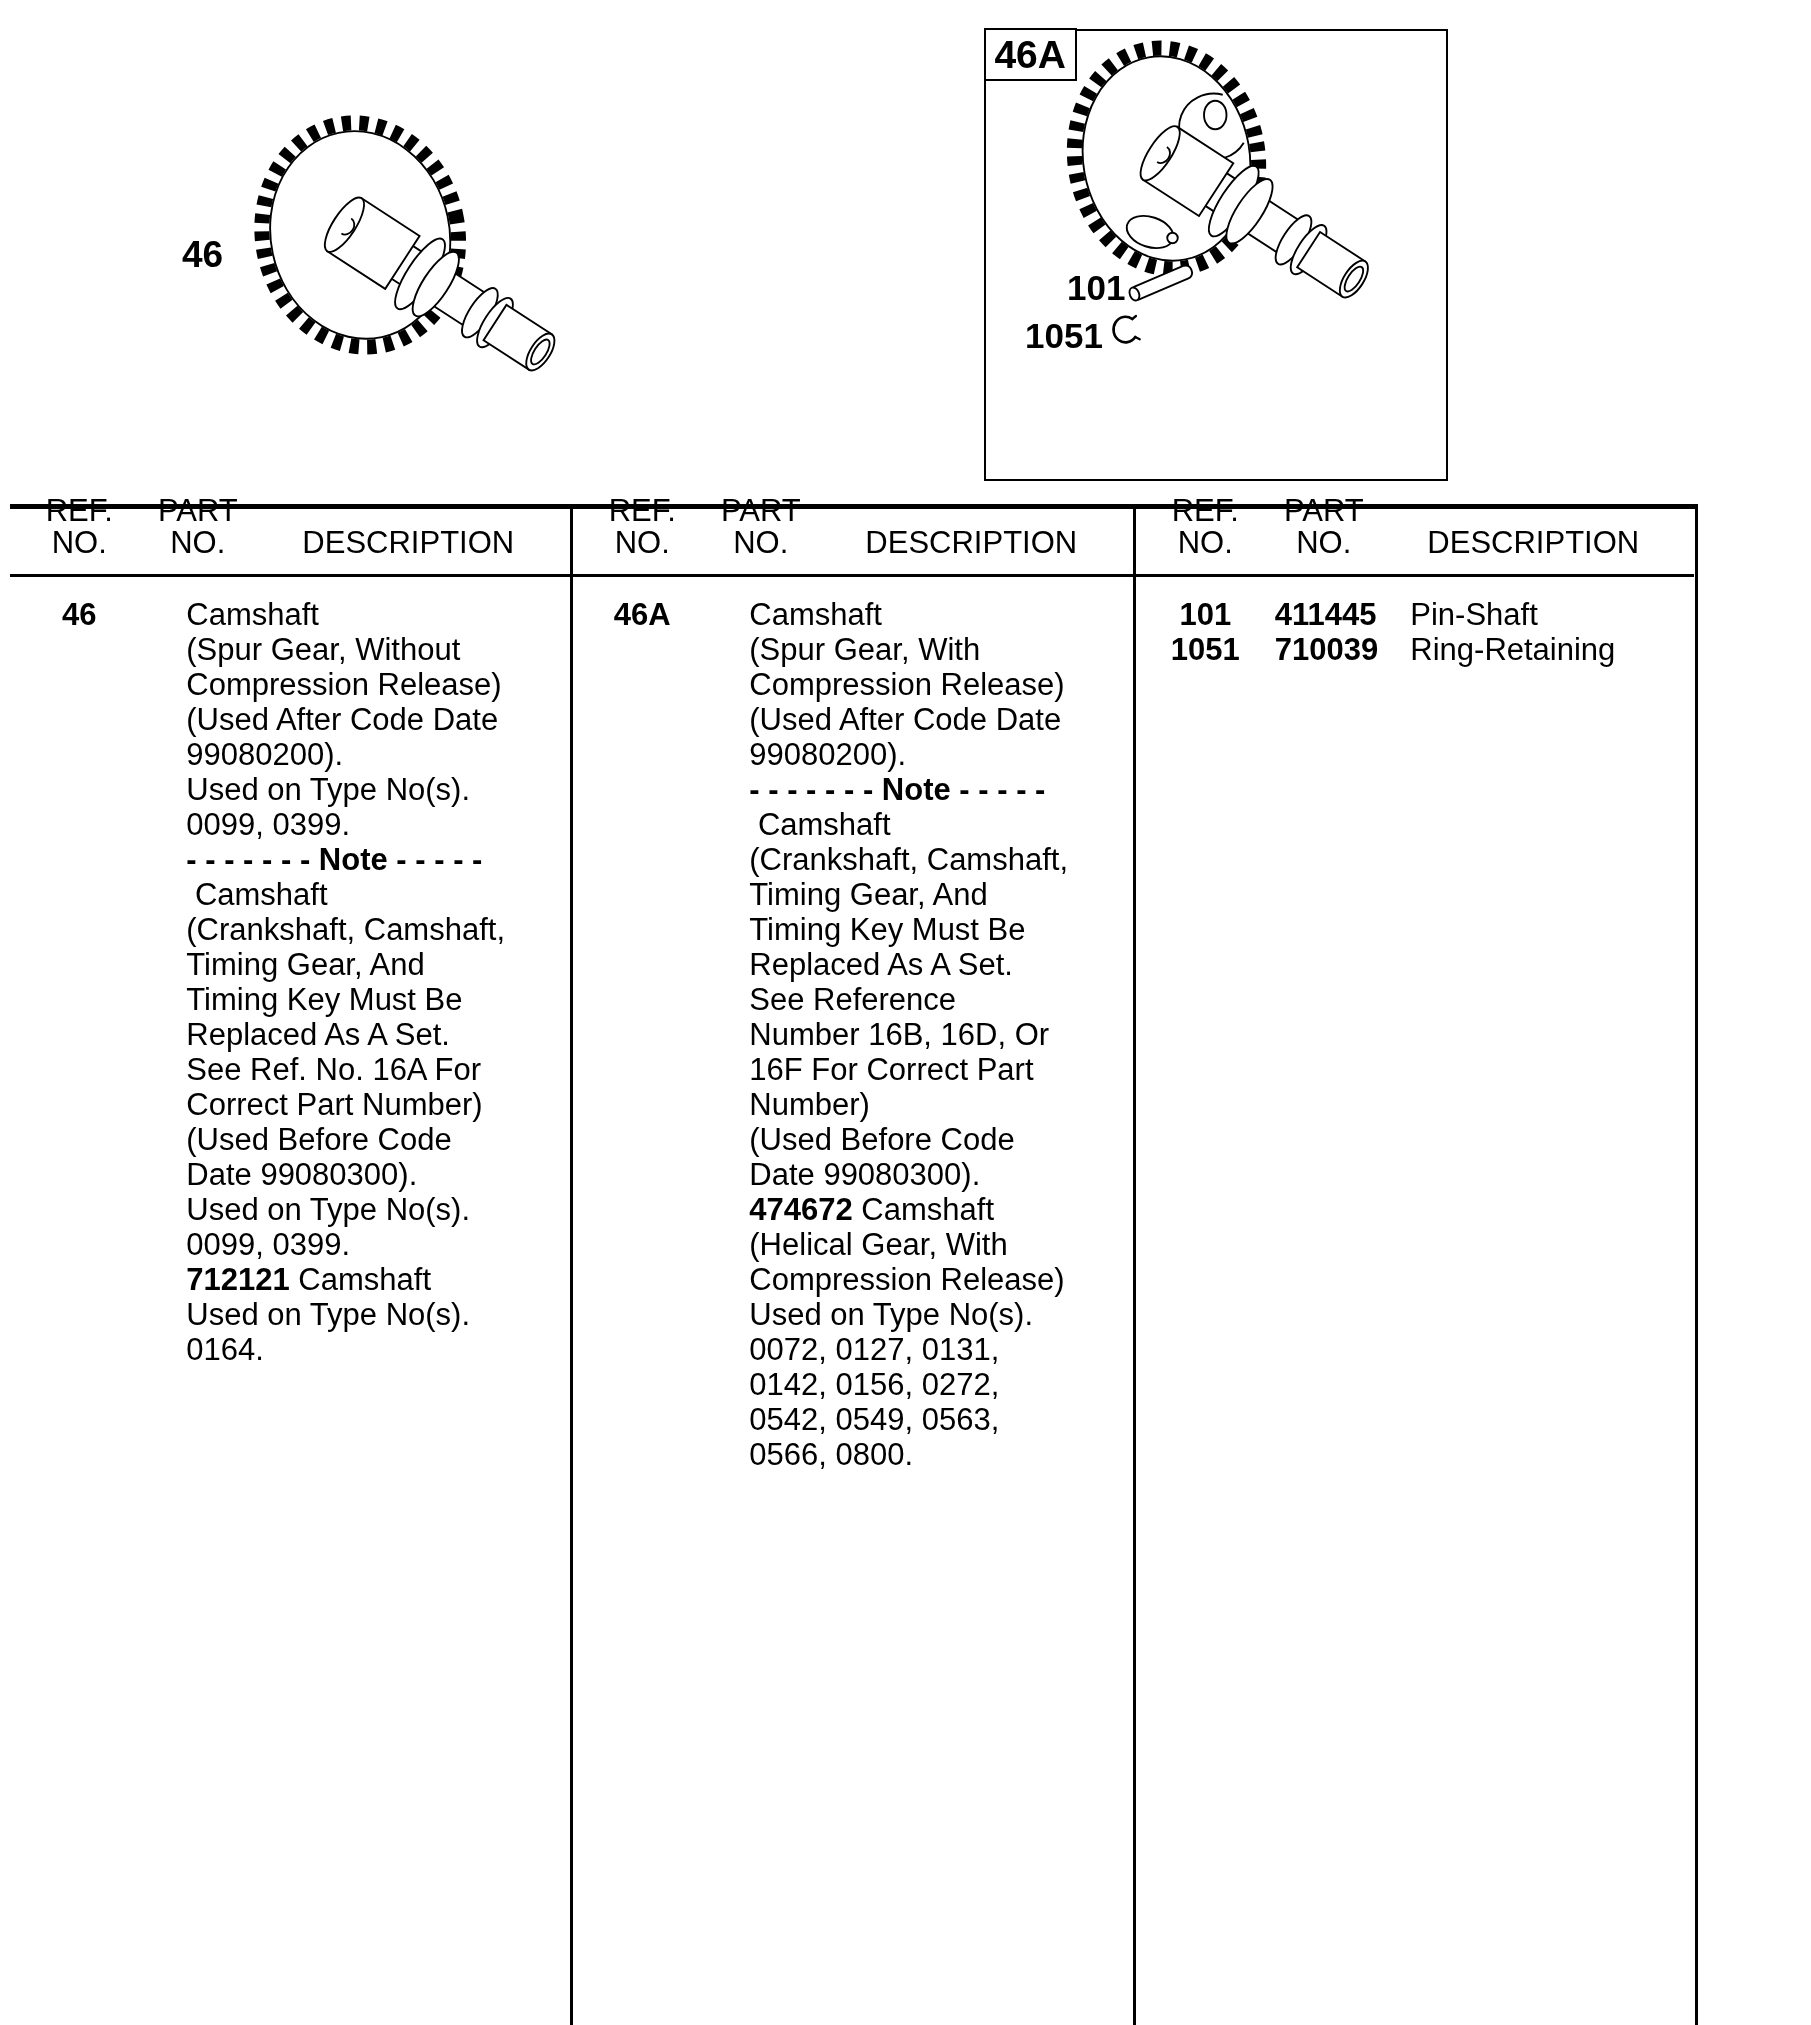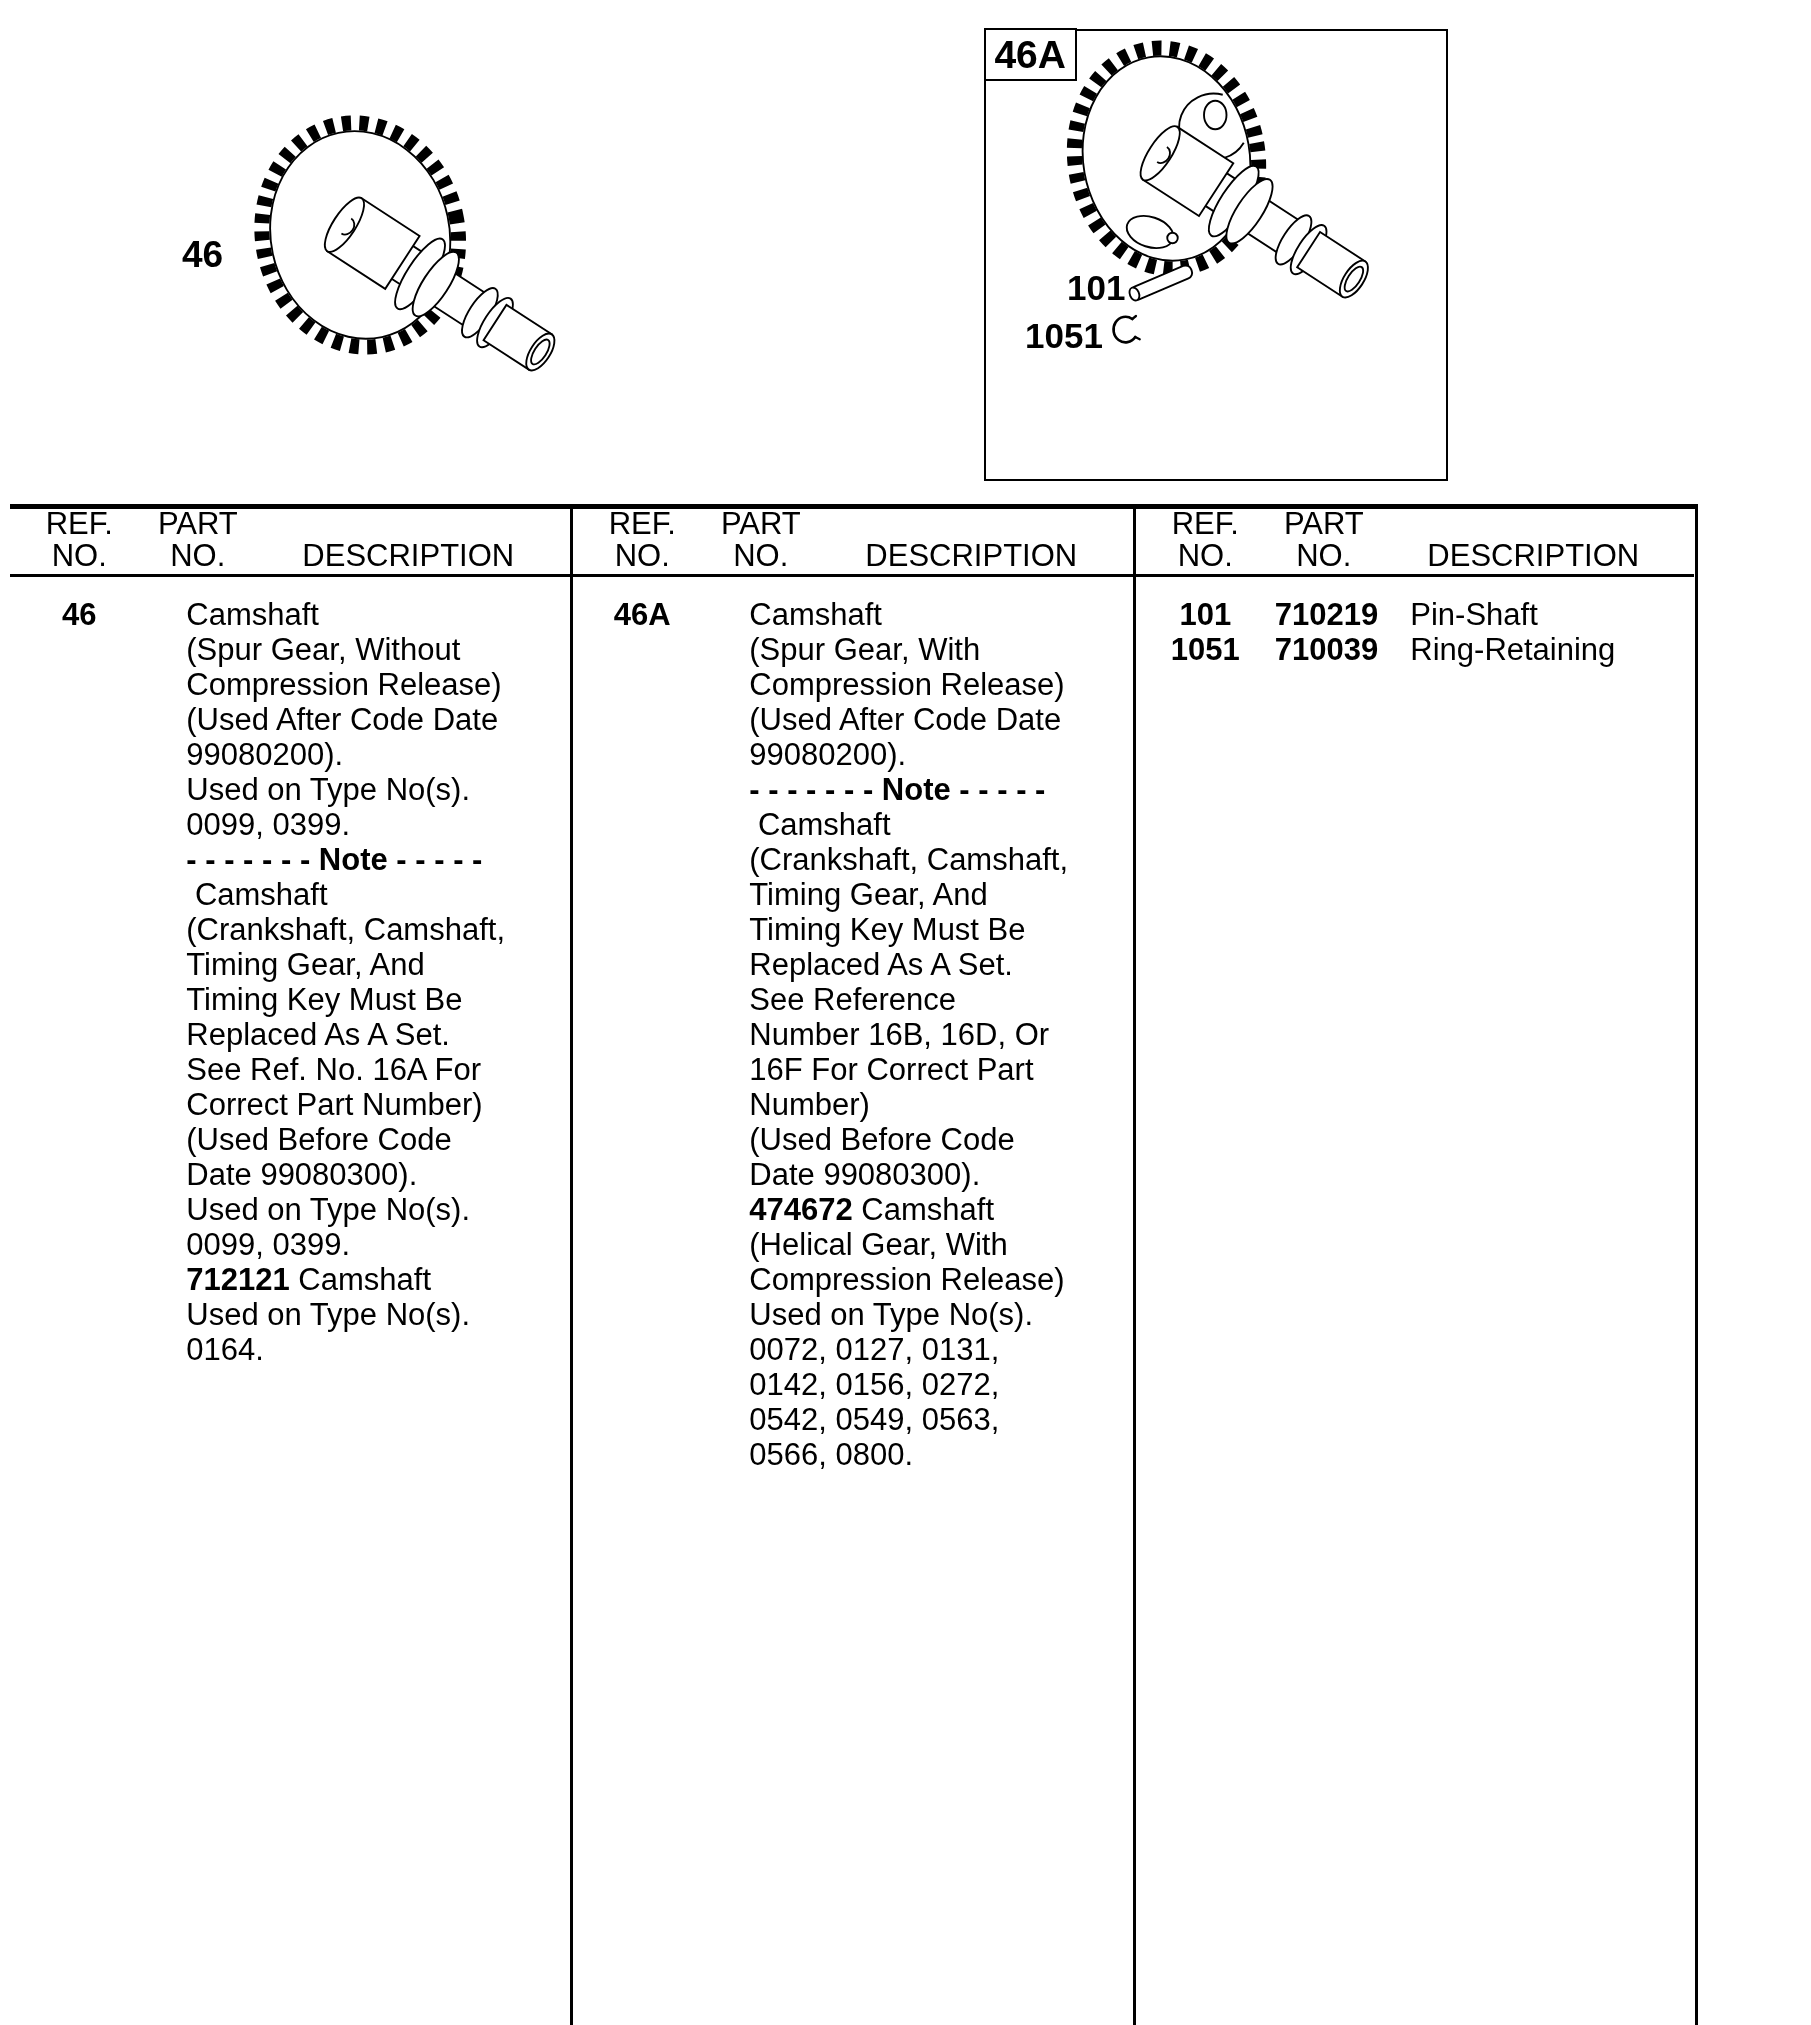--- a/index.html
+++ b/index.html
@@ -22,21 +22,21 @@
   #label-1051{position:absolute;left:39px;top:287px;font-size:35px;line-height:35px;font-weight:bold;}
   
   #parts-table{position:absolute;left:9.8px;top:504px;width:1688px;height:1521px;
     box-sizing:border-box;border-top:5.3px solid #000;border-right:3px solid #000;
     display:flex;align-items:stretch;}
   .col{display:flex;flex-direction:column;box-sizing:border-box;}
   .col.c1{width:560px;flex:none;}
   .col.c2{width:563px;flex:none;border-left:3px solid #000;}
   .col.c3{width:561px;flex:none;border-left:3px solid #000;}
   .col-header{height:68px;box-sizing:border-box;border-bottom:3.8px solid #000;
-    display:flex;flex-direction:column;justify-content:flex-end;padding-bottom:3px;
+    display:flex;flex-direction:column;justify-content:flex-end;padding-bottom:16px;
     font-size:31px;line-height:31.5px;}
   .hrow{display:flex;}
   .hcell{text-align:center;}
   .hcell.r{width:139px;}
   .hcell.p{width:98px;}
   .hcell.d{flex:1;}
   .entries{padding-top:19.5px;}
   .entry{display:flex;font-size:31px;line-height:35px;}
   .cell.ref{width:139px;text-align:center;font-weight:bold;flex:none;}
   .cell.part{width:98px;text-align:center;font-weight:bold;flex:none;}
@@ -213,21 +213,21 @@
       </div>
       <div class="hrow">
         <div class="hcell r">NO.</div>
         <div class="hcell p">NO.</div>
         <div class="hcell d">DESCRIPTION</div>
       </div>
     </div>
     <div class="entries">
         <div class="entry">
           <div class="cell ref">101</div>
-          <div class="cell part">710219</div>
+          <div class="cell part">411445</div>
           <div class="cell desc">
             <div class="dline">Pin-Shaft</div>
           </div>
         </div>
         <div class="entry">
           <div class="cell ref">1051</div>
           <div class="cell part">710039</div>
           <div class="cell desc">
             <div class="dline">Ring-Retaining</div>
           </div>

